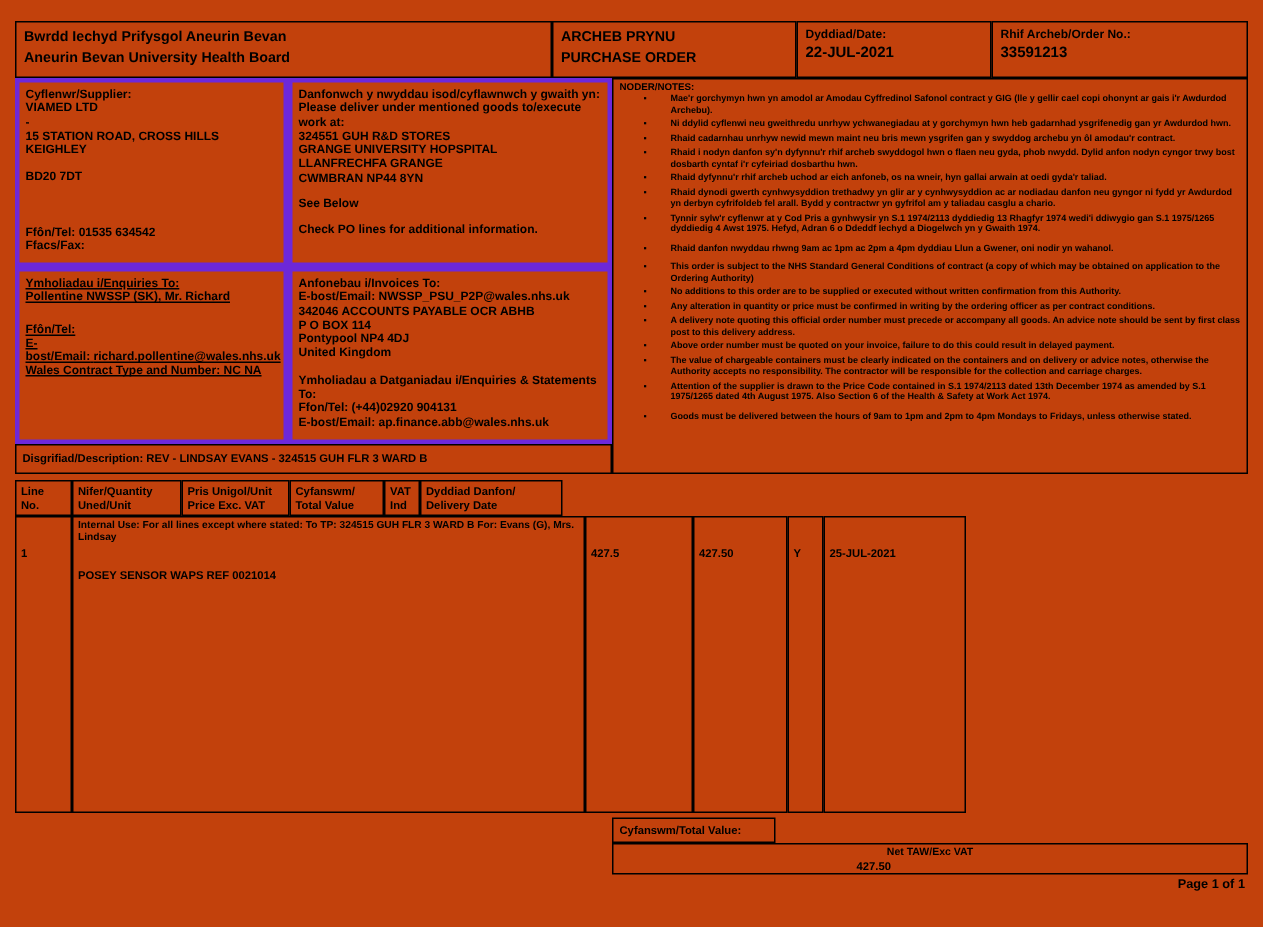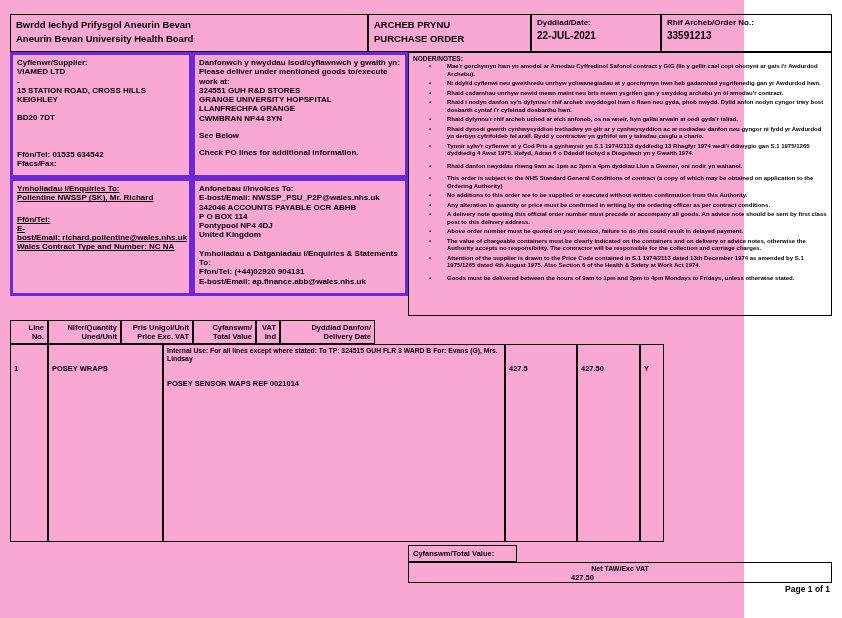--- a/index.html
+++ b/index.html
@@ -1,18 +1,18 @@
 <!DOCTYPE html>
 <html><head>
 <meta charset="utf-8">
 <style>
   * { margin:0; padding:0; box-sizing:border-box; }
   html,body { width:842px; height:618px; background:#fff; overflow:hidden; }
   body { font-family:"Liberation Sans", sans-serif; font-weight:bold; color:#000; }
-  .page { position:relative; width:744px; height:618px; background:#f9a8d4; }
+  .page { position:relative; width:842px; height:618px; background:#c2410c; }
   .abs { position:absolute; }
 
   
   .hdr { display:flex; }
   .hdr > div { border:1px solid #000; padding:3px 5px; }
   .org-cell { width:358px; font-size:9.5px; line-height:14px; }
   .title-cell { width:163px; font-size:9.5px; line-height:14px; }
   .date-cell { width:130px; font-size:8px; line-height:10px; }
   .onum-cell { flex:1; font-size:8px; line-height:10px; }
   .hdr .val { font-size:10px; margin-top:3px; }
@@ -34,21 +34,21 @@
   .notes-cell li::before { content:"\25AA"; position:absolute; left:16px; top:0; font-size:6px; }
   .notes-cell li.gap-top { margin-top:5px; }
   .sp8 { margin-top:8px; }
   .sp12 { margin-top:12px; }
   .sp27 { margin-top:27px; }
   .sp9 { margin-top:9px; }
 
   
   .items { display:flex; flex-direction:column; }
   .items .thead, .items .trow { display:flex; }
-  .items .thead > div { border:1px solid #000; font-size:7.5px; line-height:9px; padding:2px 3px; white-space:pre-line;text-align:right; }
+  .items .thead > div { border:1px solid #000; font-size:7.5px; line-height:9px; padding:2px 3px; white-space:pre-line; }
   .items .trow { flex:1; }
   .items .trow > div { border:1px solid #000; font-size:7.5px; line-height:9px; padding:2px 3px; }
   .c0 { width:38px; } .c1 { width:115px; } .c2 { width:342px; } .c3 { width:73px; }
   .c4 { width:72px; } .c5 { width:63px; } .c6 { width:24px; } .c7 { width:95px; }
   .padtop { padding-top:19px !important; }
   .internal-use { font-size:6.8px; line-height:8px; }
   .product-line { margin-top:16px; font-size:7.5px; }
 
   
   .totals { display:flex; }
@@ -120,20 +120,24 @@
           <div>E-bost/Email: NWSSP_PSU_P2P@wales.nhs.uk</div>
           <div>342046 ACCOUNTS PAYABLE OCR ABHB</div>
           <div>P O BOX 114</div>
           <div>Pontypool NP4 4DJ</div>
           <div>United Kingdom</div>
           <div class="sp9">Ymholiadau a Datganiadau i/Enquiries &amp; Statements To:</div>
           <div>Ffon/Tel: (+44)02920 904131</div>
           <div>E-bost/Email: ap.finance.abb@wales.nhs.uk</div>
         </div>
       </div>
+      <div class="descrow">
+        <span>Disgrifiad/Description:</span>
+        <span>REV - LINDSAY EVANS - 324515 GUH FLR 3 WARD B</span>
+      </div>
     </div>
     <div class="notes-cell">
       <div class="notes-label">NODER/NOTES:</div>
       <ul>
         <li>Mae'r gorchymyn hwn yn amodol ar Amodau Cyffredinol Safonol contract y GIG (lle y gellir cael copi ohonynt ar gais i'r Awdurdod Archebu).</li>
         <li>Ni ddylid cyflenwi neu gweithredu unrhyw ychwanegiadau at y gorchymyn hwn heb gadarnhad ysgrifenedig gan yr Awdurdod hwn.</li>
         <li>Rhaid cadarnhau unrhyw newid mewn maint neu bris mewn ysgrifen gan y swyddog archebu yn ôl amodau'r contract.</li>
         <li>Rhaid i nodyn danfon sy'n dyfynnu'r rhif archeb swyddogol hwn o flaen neu gyda, phob nwydd. Dylid anfon nodyn cyngor trwy bost dosbarth cyntaf i'r cyfeiriad dosbarthu hwn.</li>
         <li>Rhaid dyfynnu'r rhif archeb uchod ar eich anfoneb, os na wneir, hyn gallai arwain at oedi gyda'r taliad.</li>
         <li>Rhaid dynodi gwerth cynhwysyddion trethadwy yn glir ar y cynhwysyddion ac ar nodiadau danfon neu gyngor ni fydd yr Awdurdod yn derbyn cyfrifoldeb fel arall. Bydd y contractwr yn gyfrifol am y taliadau casglu a chario.</li>
@@ -161,28 +165,28 @@
 Price Exc. VAT</div>
       <div class="c5">Cyfanswm/
 Total Value</div>
       <div class="c6">VAT
 Ind</div>
       <div class="c7">Dyddiad Danfon/
 Delivery Date</div>
     </div>
     <div class="trow">
       <div class="c0 padtop">1</div>
-      <div class="c1 padtop">POSEY WRAPS</div>
       <div class="c2">
         <div class="internal-use">Internal Use: For all lines except where stated: To TP: 324515 GUH FLR 3 WARD B For: Evans (G), Mrs. Lindsay</div>
         <div class="product-line">POSEY SENSOR WAPS REF 0021014</div>
       </div>
       <div class="c4 padtop">427.5</div>
       <div class="c5 padtop">427.50</div>
       <div class="c6 padtop">Y</div>
+      <div class="c7 padtop">25-JUL-2021</div>
     </div>
   </div>
 
   <div class="totals abs" style="left:408px; top:545px; width:424px; height:24px;flex-direction:column;">
     <div class="totals-label">Cyfanswm/Total Value:</div>
     <div class="totals-value">
       <div class="net-label">Net TAW/Exc VAT</div>
       <div class="net-value">427.50</div>
     </div>
   </div>

